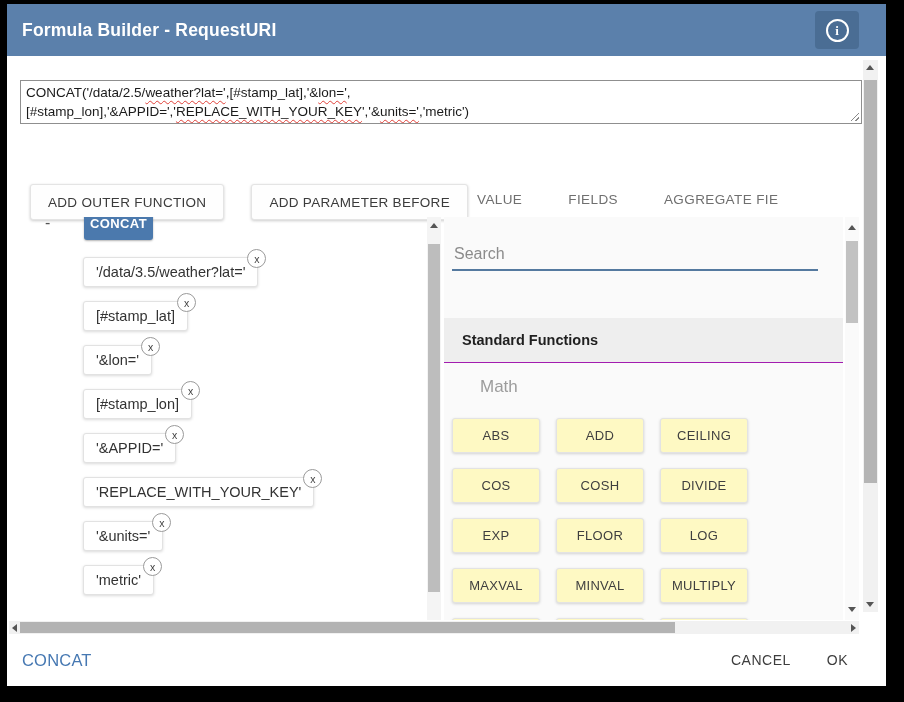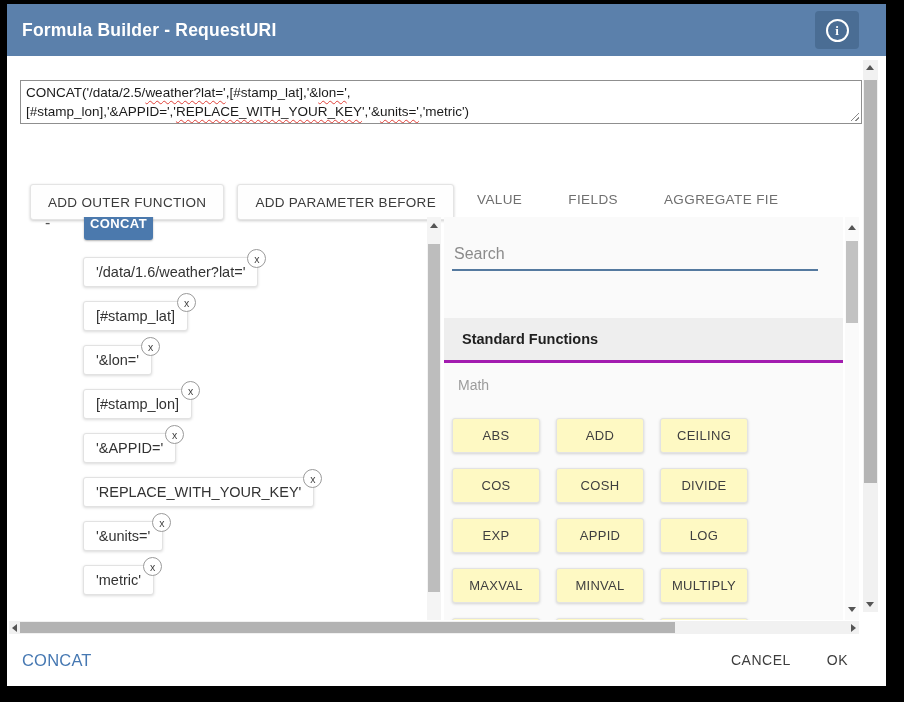--- a/index.html
+++ b/index.html
@@ -17,21 +17,21 @@
   
   .formula-box{position:absolute;left:13px;top:76px;width:830px;height:38px;border:1px solid #8f8f8f;background:#fff;
     font-size:13.5px;line-height:19px;padding:2px 5px;color:#1b1b1b;overflow:hidden;white-space:nowrap;}
   .formula-box .sp{text-decoration:underline;text-decoration-style:wavy;text-decoration-color:#e04038;
     text-decoration-thickness:1px;text-underline-offset:3px;text-decoration-skip-ink:none;}
   .resize-grip{position:absolute;right:2px;bottom:2px;width:9px;height:9px;
     background:repeating-linear-gradient(-45deg,transparent,transparent 2px,#8a8a8a 2px,#8a8a8a 3px);
     clip-path:polygon(100% 0,100% 100%,0 100%);}
 
   
-  .btn-row{position:absolute;left:23px;top:180px;display:flex;gap:13px;}
+  .btn-row{position:absolute;left:23px;top:180px;display:flex;gap:27px;}
   .action-btn{height:34px;padding:0 17px;background:#fefefe;border:1px solid #e4e4e4;border-radius:3px;
     box-shadow:0 1px 3px rgba(0,0,0,.2);font-size:13.5px;color:#3b3b3b;letter-spacing:.3px;
     display:flex;align-items:center;white-space:nowrap;cursor:pointer;}
 
   
   .tabs{position:absolute;left:447px;top:179px;width:421px;height:35px;display:flex;overflow:hidden;}
   .tab{padding:0 15px;margin:0 8px;display:flex;align-items:center;font-size:13.5px;letter-spacing:.4px;color:#6f6f6f;
     border-bottom:3px solid transparent;white-space:nowrap;cursor:pointer;}
   .tab.active{color:#2b8af0;border-bottom-color:#2b8af0;}
 
@@ -46,23 +46,23 @@
     padding:6px 12px;font-size:14.5px;color:#333;white-space:nowrap;cursor:pointer;}
   .chip-x{position:absolute;top:-9px;right:-9px;width:17px;height:17px;background:#fff;border:1px solid #9a9a9a;
     border-radius:50%;font-size:10.5px;color:#444;display:flex;align-items:center;justify-content:center;cursor:pointer;}
 
   
   .panel{position:absolute;left:437px;top:213px;width:399px;height:403px;background:#fafafa;overflow:hidden;}
   .search-input{position:absolute;left:8px;top:24px;width:362px;border:none;border-bottom:2px solid #54799f;
     background:transparent;font-size:16px;padding:4px 2px 6px;color:#4c1d95;outline:none;
     font-family:"Liberation Sans",sans-serif;}
   .search-input::placeholder{color:#8b8b8b;opacity:1;}
-  .section-head{position:absolute;left:0;top:101px;width:100%;height:45px;background:#eee;border-bottom:3px solid #a21caf;
+  .section-head{position:absolute;left:0;top:101px;width:100%;height:45px;background:#eee;border-bottom:1px solid #a21caf;
     display:flex;align-items:center;padding-left:18px;box-sizing:border-box;font-size:14.5px;font-weight:bold;color:#1f1f1f;}
-  .category{position:absolute;left:14px;top:160px;font-size:14px;color:#9c9c9c;}
+  .category{position:absolute;left:36px;top:160px;font-size:17px;color:#9c9c9c;}
   .fn-grid{position:absolute;left:8px;top:201px;display:grid;grid-template-columns:repeat(3,88px);column-gap:16px;row-gap:15px;}
   .fn-card{height:33px;background:#fef9c3;border:1px solid #e3e3e3;border-radius:3px;box-shadow:0 1px 3px rgba(0,0,0,.16);
     display:flex;align-items:center;justify-content:center;font-size:13px;color:#3f3f3f;letter-spacing:.3px;cursor:pointer;}
 
   
   .sb-up{width:0;height:0;border-left:4px solid transparent;border-right:4px solid transparent;border-bottom:5px solid #555;}
   .sb-down{width:0;height:0;border-left:4px solid transparent;border-right:4px solid transparent;border-top:5px solid #555;}
   .sb-left{width:0;height:0;border-top:4px solid transparent;border-bottom:4px solid transparent;border-right:5px solid #555;}
   .sb-right{width:0;height:0;border-top:4px solid transparent;border-bottom:4px solid transparent;border-left:5px solid #555;}
   .tree-scroll{position:absolute;left:420px;top:213px;width:14px;height:403px;background:#f4f4f4;}
@@ -113,21 +113,21 @@
   <div class="tabs" id="tabs">
       <div class="tab">VALUE</div>
       <div class="tab">FIELDS</div>
       <div class="tab">AGGREGATE FIE</div>
     </div>
 
   <div class="tree">
     <div class="minus">-</div>
     <div class="root-fn">CONCAT</div>
     <div class="chips" id="chips">
-        <div class="chip"><span>'/data/1.6/weather?lat='</span><span class="chip-x">x</span></div>
+        <div class="chip"><span>'/data/3.5/weather?lat='</span><span class="chip-x">x</span></div>
         <div class="chip"><span>[#stamp_lat]</span><span class="chip-x">x</span></div>
         <div class="chip"><span>'&amp;lon='</span><span class="chip-x">x</span></div>
         <div class="chip"><span>[#stamp_lon]</span><span class="chip-x">x</span></div>
         <div class="chip"><span>'&amp;APPID='</span><span class="chip-x">x</span></div>
         <div class="chip"><span>'REPLACE_WITH_YOUR_KEY'</span><span class="chip-x">x</span></div>
         <div class="chip"><span>'&amp;units='</span><span class="chip-x">x</span></div>
         <div class="chip"><span>'metric'</span><span class="chip-x">x</span></div>
       </div>
   </div>
 
@@ -141,21 +141,21 @@
     <div class="section-head">Standard Functions</div>
     <div class="category">Math</div>
     <div class="fn-grid" id="fnGrid">
         <div class="fn-card">ABS</div>
         <div class="fn-card">ADD</div>
         <div class="fn-card">CEILING</div>
         <div class="fn-card">COS</div>
         <div class="fn-card">COSH</div>
         <div class="fn-card">DIVIDE</div>
         <div class="fn-card">EXP</div>
-        <div class="fn-card">APPID</div>
+        <div class="fn-card">FLOOR</div>
         <div class="fn-card">LOG</div>
         <div class="fn-card">MAXVAL</div>
         <div class="fn-card">MINVAL</div>
         <div class="fn-card">MULTIPLY</div>
         <div class="fn-card"></div>
         <div class="fn-card"></div>
         <div class="fn-card"></div>
       </div>
   </div>
 

